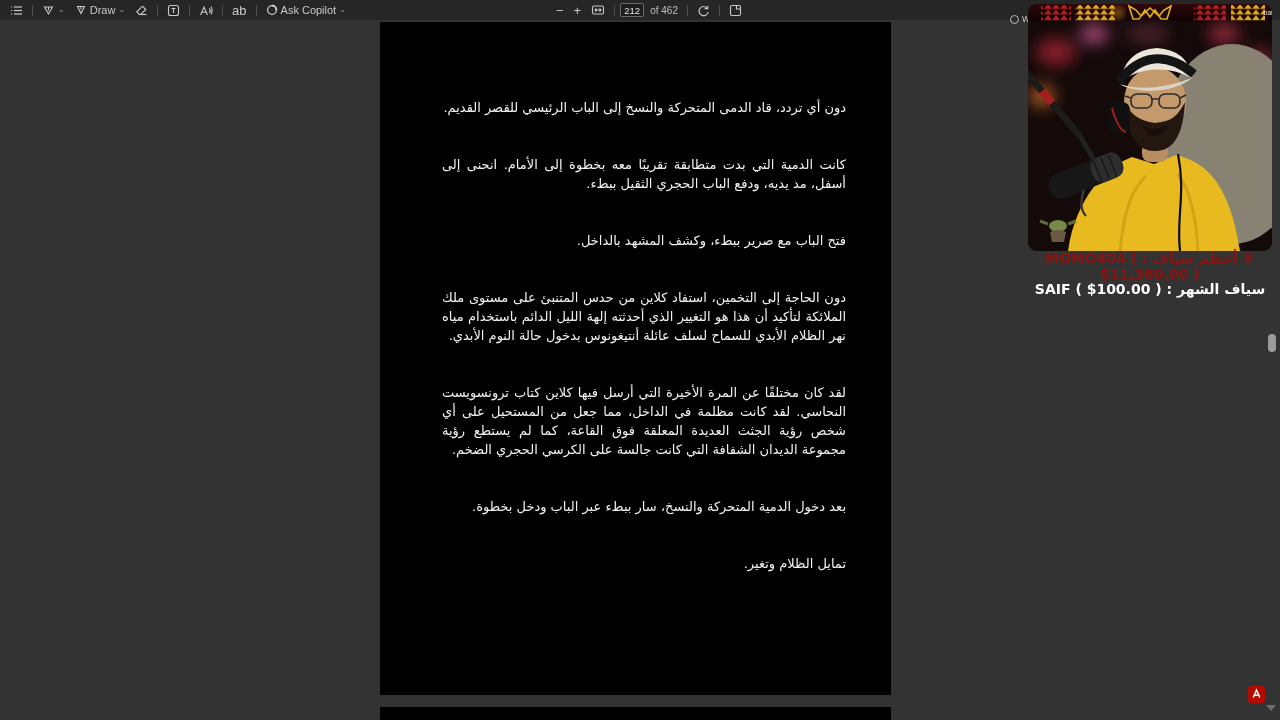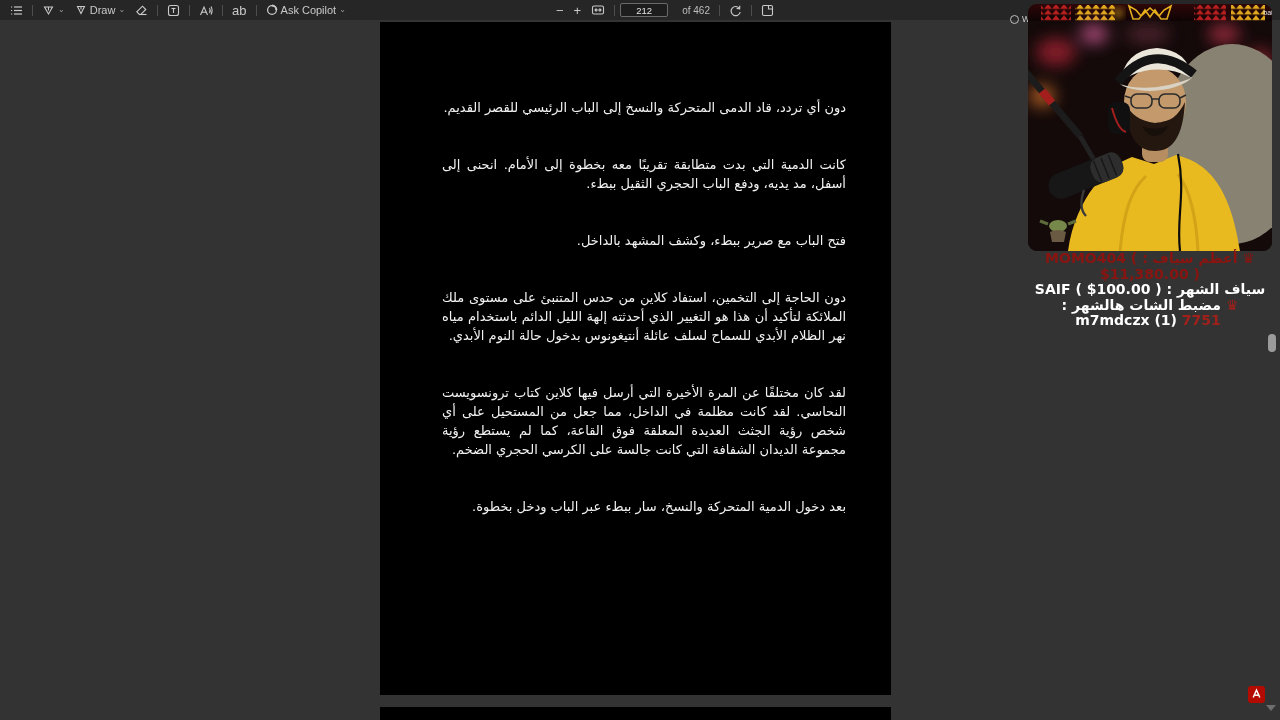--- a/index.html
+++ b/index.html
@@ -23,23 +23,23 @@
   
   .toolbar{position:absolute;top:0;left:0;width:1280px;height:20px;background:var(--toolbar-bg);
     display:flex;align-items:center;color:var(--icon);font-size:11px;z-index:3;}
   .tb-left{display:flex;align-items:center;gap:2px;padding-left:6px;}
   .tb-center{position:absolute;left:552px;top:0;height:20px;display:flex;align-items:center;gap:2px;}
   .tb-btn{display:flex;align-items:center;gap:3px;background:transparent;border:0;color:var(--icon);
     font-family:inherit;font-size:11px;height:18px;padding:0 4px;border-radius:2px;cursor:pointer;}
   .tb-btn svg{display:block;}
   .sep{width:1px;height:11px;background:var(--sep);margin:0 3px;flex:0 0 1px;}
   .chev{font-size:8px;color:#9a9a9a;line-height:1;}
-  .page-input{width:48px;height:14px;background:#1d1d1d;border:1px solid #6a6a6a;border-radius:2px;
+  .page-input{width:24px;height:14px;background:#1d1d1d;border:1px solid #6a6a6a;border-radius:2px;
     color:#e4e4e4;font-size:9.5px;text-align:center;font-family:inherit;padding:0;}
-  .of-label{font-size:10px;color:#bdbdbd;padding:0 4px;margin-left:8px;}
+  .of-label{font-size:10px;color:#bdbdbd;padding:0 4px;}
   .zoom-glyph{font-size:13px;color:var(--icon);}
 
   
   .viewer{position:absolute;top:20px;left:0;width:1280px;height:700px;background:var(--viewer-bg);}
   .page{position:absolute;left:380px;width:511px;background:var(--page-bg);}
   .page1{top:2px;height:673px;}
   .page2{top:687px;height:33px;}
   .doc-text{direction:rtl;padding:76px 45px 0 62px;color:var(--doc-text);
     font-family:"DejaVu Sans",sans-serif;font-size:13px;line-height:19px;text-align:justify;}
   .doc-text p{margin-bottom:38px;}
@@ -202,20 +202,21 @@
 
   <div class="viewer">
     <div class="page page1">
       <div class="doc-text">
         <p>دون أي تردد، قاد الدمى المتحركة والنسخ إلى الباب الرئيسي للقصر القديم.</p>
         <p>كانت الدمية التي بدت متطابقة تقريبًا معه بخطوة إلى الأمام. انحنى إلى أسفل، مد يديه، ودفع الباب الحجري الثقيل ببطء.</p>
         <p>فتح الباب مع صرير ببطء، وكشف المشهد بالداخل.</p>
         <p>دون الحاجة إلى التخمين، استفاد كلاين من حدس المتنبئ على مستوى ملك الملائكة لتأكيد أن هذا هو التغيير الذي أحدثته إلهة الليل الدائم باستخدام مياه نهر الظلام الأبدي للسماح لسلف عائلة أنتيغونوس بدخول حالة النوم الأبدي.</p>
         <p>لقد كان مختلفًا عن المرة الأخيرة التي أرسل فيها كلاين كتاب ترونسويست النحاسي. لقد كانت مظلمة في الداخل، مما جعل من المستحيل على أي شخص رؤية الجثث العديدة المعلقة فوق القاعة، كما لم يستطع رؤية مجموعة الديدان الشفافة التي كانت جالسة على الكرسي الحجري الضخم.</p>
         <p>بعد دخول الدمية المتحركة والنسخ، سار ببطء عبر الباب ودخل بخطوة.</p>
+        <p>تمايل الظلام وتغير.</p>
       </div>
     </div>
     <div class="page page2"></div>
   </div>
 
   <div class="ext-pill">
     <span class="ring"></span>
     <span>Wh</span>
   </div>
 
@@ -314,25 +315,20 @@
           <line x1="40" y1="220" x2="48" y2="217" stroke="#5d6b3a" stroke-width="3"></line>
           <path d="M22 228 Q30 224 38 228 L36 238 L24 238 Z" fill="#6b5a43"></path>
         </g>
       </g>
     </svg>
   </div>
 
   <div class="stats">
     <div class="stat-red">♛ أعظم سياف : MOMO404 ( $11,380.00 )</div>
     <div class="stat-white">سياف الشهر : SAIF ( $100.00 )</div>
-    <div>
-      <span class="stat-crown">♛</span>
-      <span class="stat-white">مضبط الشات هالشهر : m7mdczx (1)</span>
-      <span class="stat-frag">7751</span>
-    </div>
   </div>
 
   <div class="scroll-thumb"></div>
   <div class="corner-arrow"></div>
 
   <button class="acrobat">
     <span>
       <svg width="13" height="13" viewBox="0 0 13 13" fill="none" stroke="#ffffff" stroke-width="1.5">
         <path d="M3.2 10.5 L6.5 3 L9.8 10.5"></path>
           <line x1="4.6" y1="8.2" x2="8.4" y2="8.2"></line>

